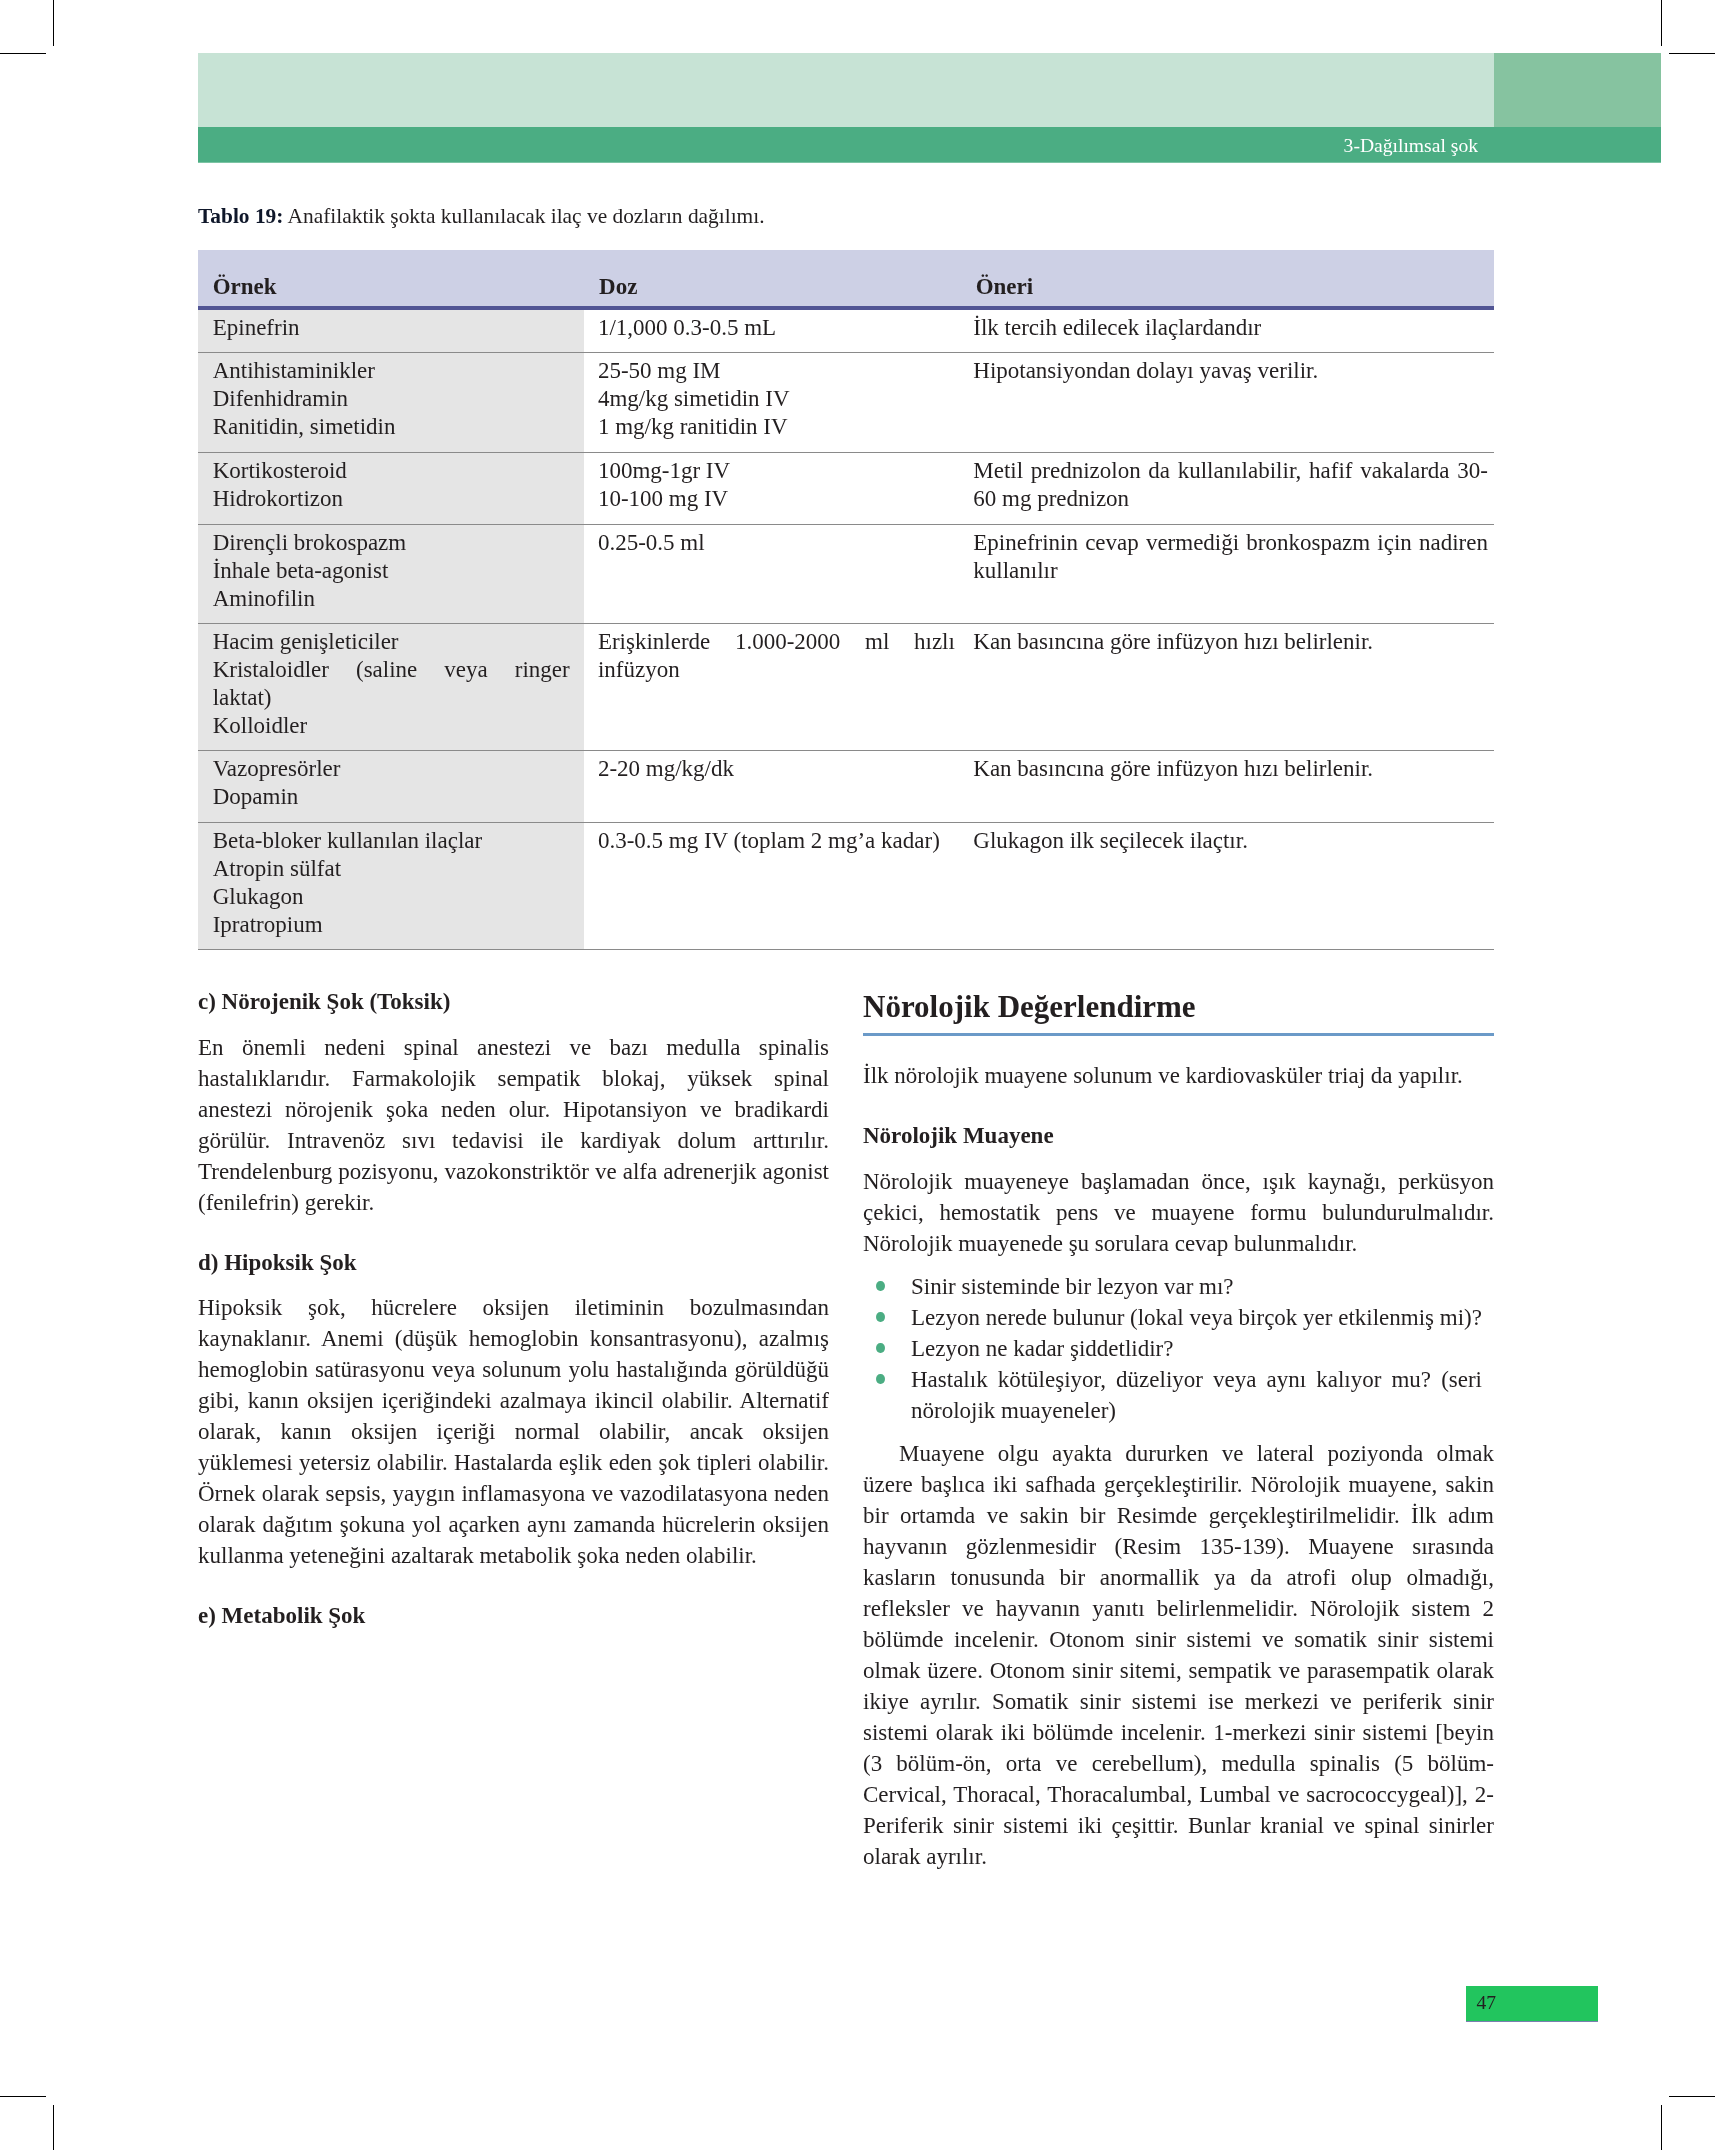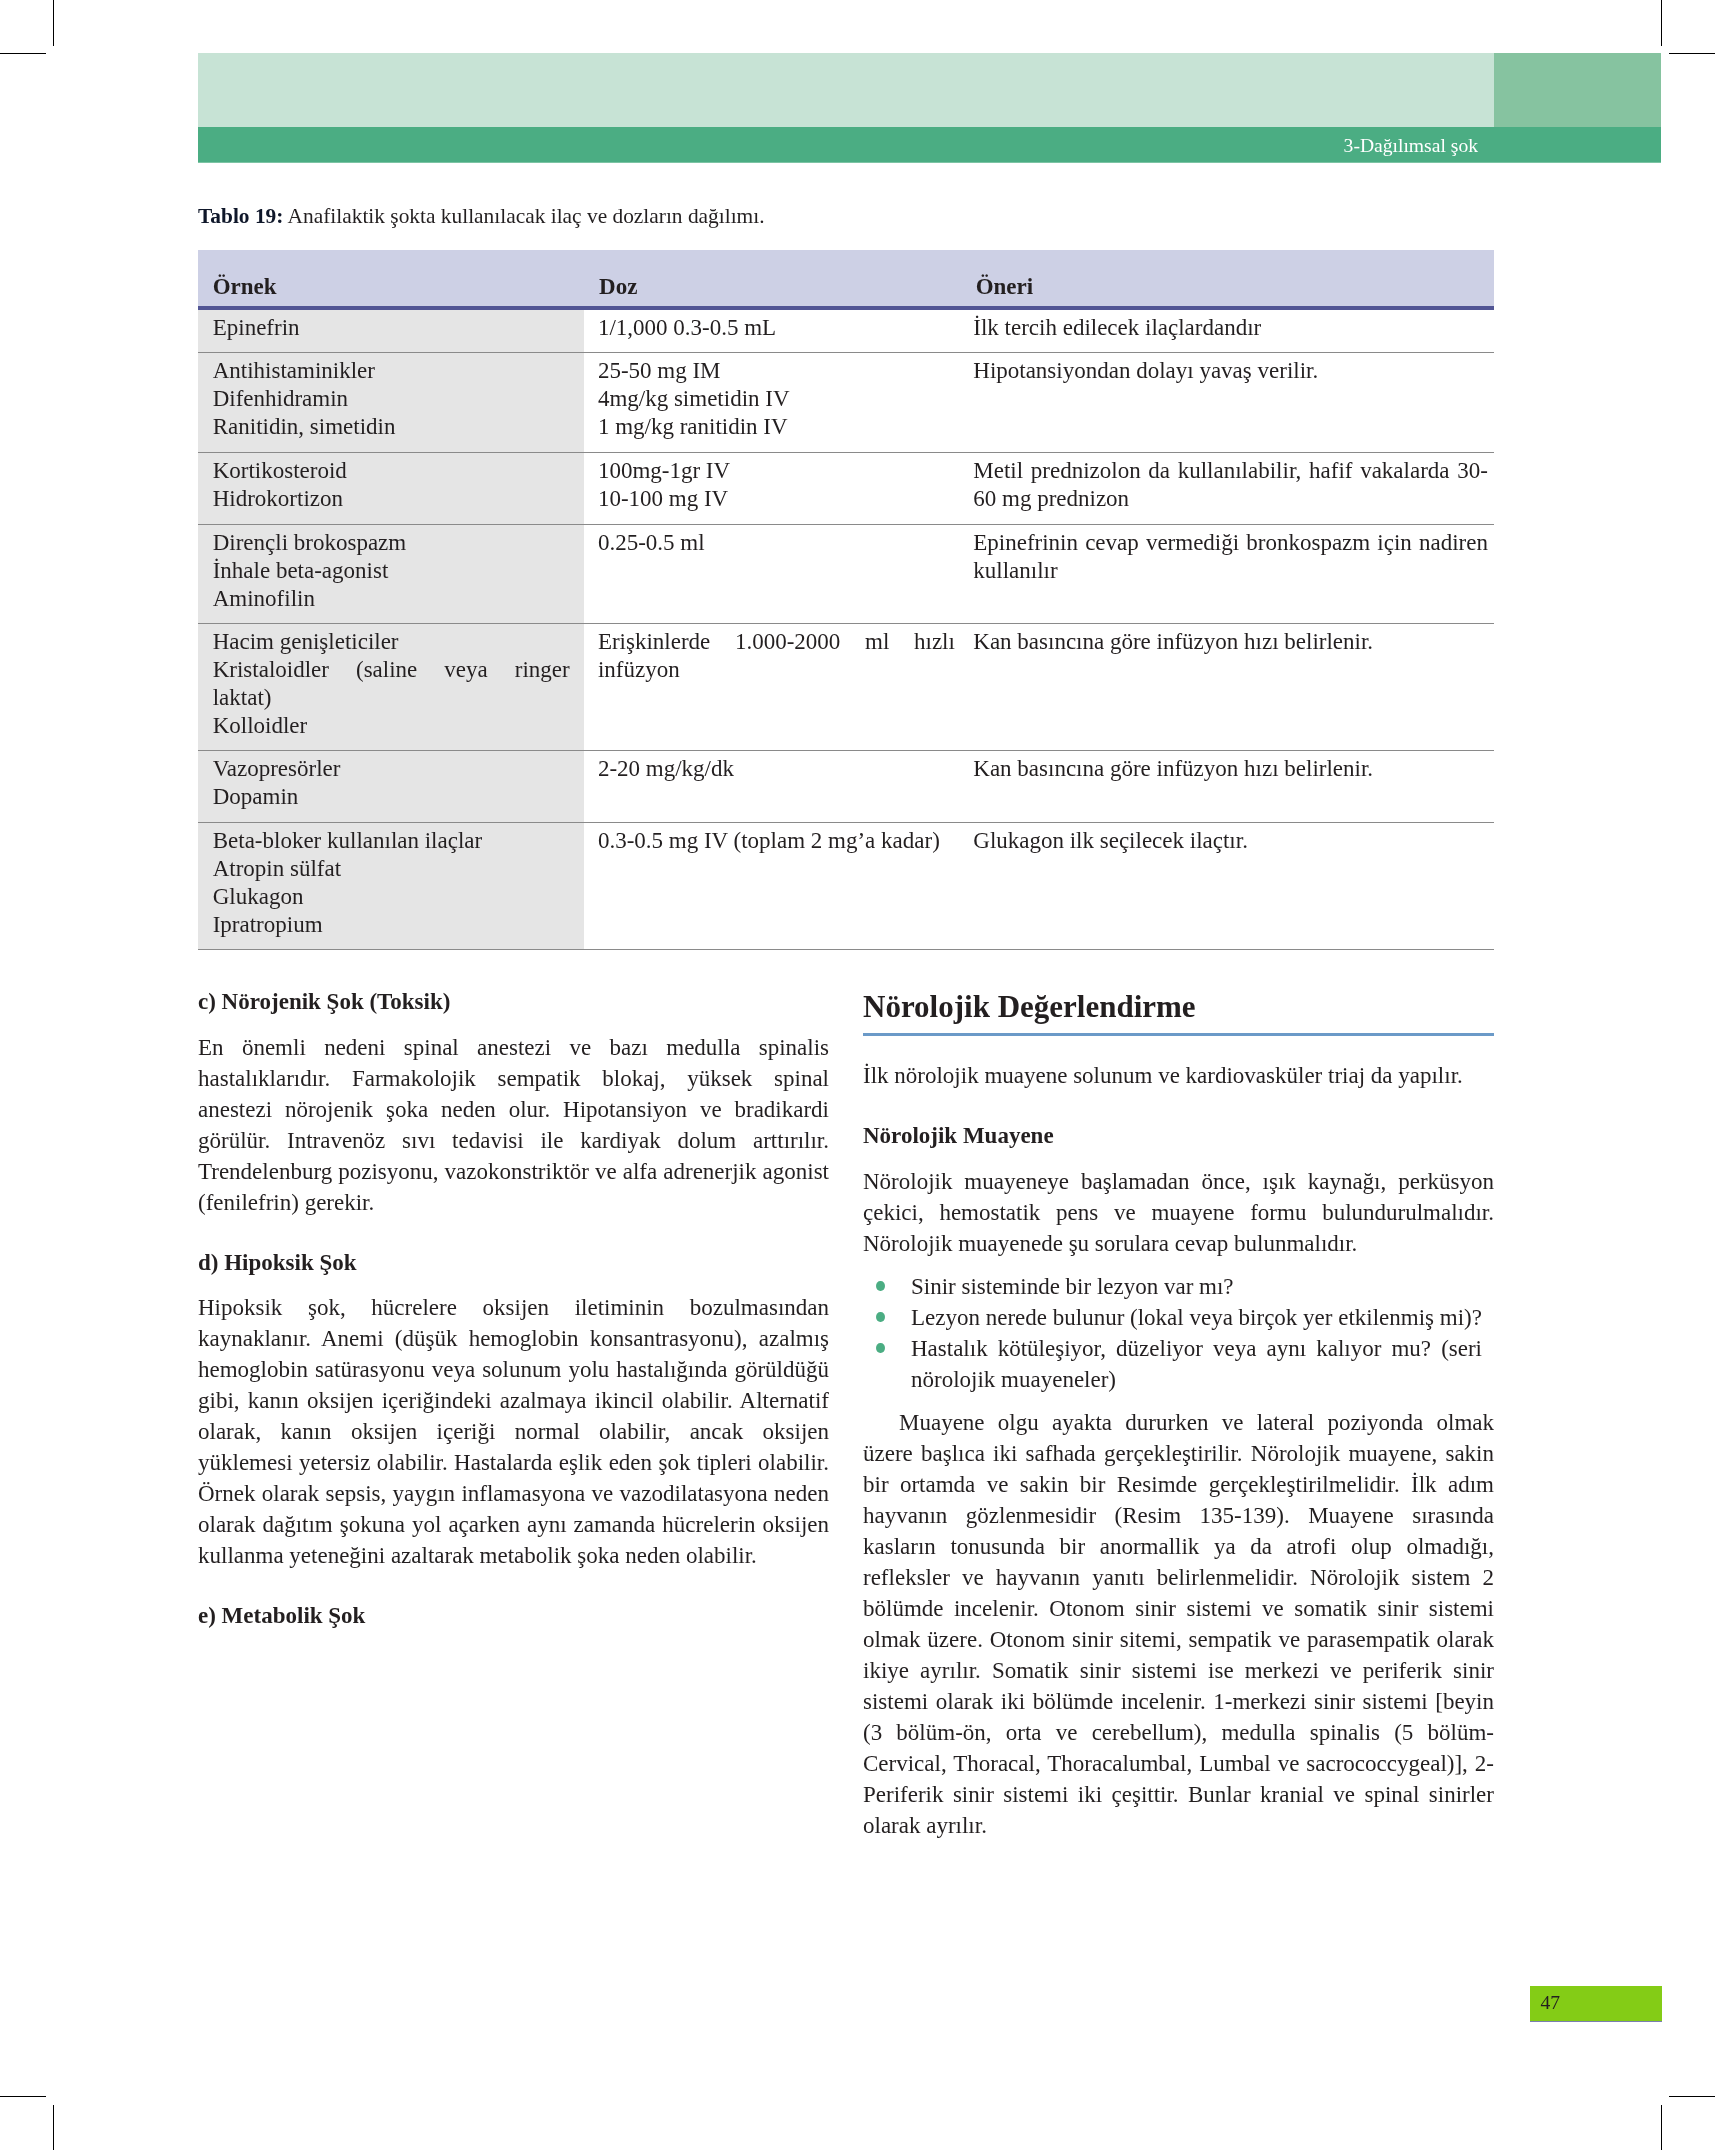--- a/index.html
+++ b/index.html
@@ -40,21 +40,21 @@
   .col h2 { margin: 0; font-size: 31px; font-weight: bold; line-height: 43px; }
   .gap-h3 { height: 14.7px; }
   .gap-sec { height: 29px; }
   .h2rule { height: 3.1px; background: #6b9ac8; margin-top: 4.9px; }
   .bullets { list-style: none; margin: 12px; padding: 0; }
   .bullets li { position: relative; padding-left: 36px; text-align: justify; }
   .bullets li .dot { position: absolute; left: 1.2px; top: 9.8px; width: 8.6px; height: 9.8px; border-radius: 50%; background: #4bad83; }
   .indent { text-indent: 36px; }
 
   
-  .pageno { position: absolute; left: 1530px; top: 1986px; width: 132px; height: 36px; background: #84cc16;
+  .pageno { position: absolute; left: 1466px; top: 1986px; width: 132px; height: 36px; background: #22c55e;
             border-bottom: 1.8px solid #7a7fb0; box-sizing: border-box; }
   .pageno span { position: absolute; left: 10.4px; top: 4.9px; font-size: 19.6px; line-height: 24.5px; }
 </style>
 </head>
 <body>
 
 <div class="crop" style="left:53px;top:0;width:1.2px;height:46px;"></div>
 <div class="crop" style="left:0;top:53px;width:46px;height:1.2px;"></div>
 <div class="crop" style="left:1661px;top:0;width:1.2px;height:46px;"></div>
 <div class="crop" style="left:1669px;top:53px;width:46px;height:1.2px;"></div>
@@ -180,20 +180,21 @@
   <div class="h2rule"></div>
   <div style="height:24.5px"></div>
   <p>İlk nörolojik muayene solunum ve kardiovasküler triaj da yapılır.</p>
   <div style="height:29px"></div>
   <h3>Nörolojik Muayene</h3>
   <div class="gap-h3"></div>
   <p>Nörolojik muayeneye başlamadan önce, ışık kaynağı, perküsyon çekici, hemostatik pens ve muayene formu bulundurulmalıdır. Nörolojik muayenede şu sorulara cevap bulunmalıdır.</p>
   <ul class="bullets" id="bullets">
       <li><span class="dot"></span><span>Sinir sisteminde bir lezyon var mı?</span></li>
       <li><span class="dot"></span><span>Lezyon nerede bulunur (lokal veya birçok yer etkilenmiş mi)?</span></li>
+      <li><span class="dot"></span><span>Lezyon ne kadar şiddetlidir?</span></li>
       <li><span class="dot"></span><span>Hastalık kötüleşiyor, düzeliyor veya aynı kalıyor mu? (seri nörolojik muayeneler)</span></li>
     </ul>
   <p class="indent">Muayene olgu ayakta dururken ve lateral poziyonda olmak üzere başlıca iki safhada gerçekleştirilir. Nörolojik muayene, sakin bir ortamda ve sakin bir Resimde gerçekleştirilmelidir. İlk adım hayvanın gözlenmesidir (Resim 135-139). Muayene sırasında kasların tonusunda bir anormallik ya da atrofi olup olmadığı, refleksler ve hayvanın yanıtı belirlenmelidir. Nörolojik sistem 2 bölümde incelenir. Otonom sinir sistemi ve somatik sinir sistemi olmak üzere. Otonom sinir sitemi, sempatik ve parasempatik olarak ikiye ayrılır. Somatik sinir sistemi ise merkezi ve periferik sinir sistemi olarak iki bölümde incelenir. 1-merkezi sinir sistemi [beyin (3 bölüm-ön, orta ve cerebellum), medulla spinalis (5 bölüm-Cervical, Thoracal, Thoracalumbal, Lumbal ve sacrococcygeal)], 2-Periferik sinir sistemi iki çeşittir. Bunlar kranial ve spinal sinirler olarak ayrılır.</p>
 </div>
 
 <div class="pageno">
   <span>47</span>
 </div>
 
 

